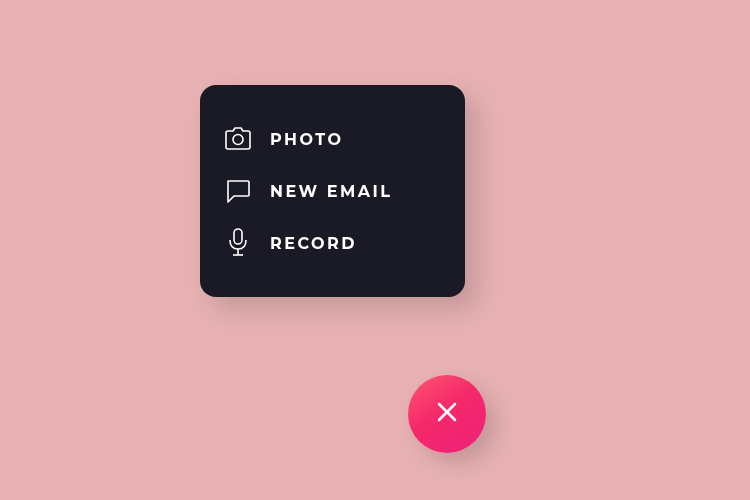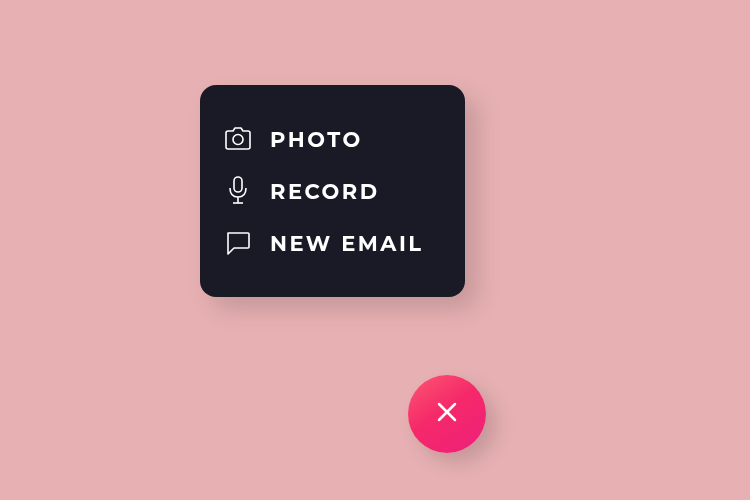--- a/index.html
+++ b/index.html
@@ -40,21 +40,21 @@
       justify-content: center;
       flex-shrink: 0;
     }
     .menu-item .icon svg {
       stroke: #ffffff;
       fill: none;
       stroke-width: 1.6;
     }
     .menu-item .label {
       color: #ffffff;
-      font-size: 21px;
+      font-size: 16px;
       font-weight: 700;
       letter-spacing: 2.5px;
       text-transform: uppercase;
     }
     .fab {
       position: absolute;
       left: 408px;
       top: 375px;
       width: 78px;
       height: 78px;
@@ -83,37 +83,37 @@
         <path d="M2 6 L2 20 Q2 22 4 22 L24 22 Q26 22 26 20 L26 6 Q26 4 24 4 L19 4 L17 1 L11 1 L9 4 L4 4 Q2 4 2 6 Z" stroke-linejoin="round"></path>
         <circle cx="14" cy="12.5" r="5"></circle>
       </svg>
     </span>
     <span class="label">PHOTO</span>
   </div>
 
 
   <div class="menu-item">
     <span class="icon">
+      <svg width="26" height="26" viewBox="0 0 26 26">
+        <path d="M3 3 L23 3 Q24 3 24 4 L24 17 Q24 18 23 18 L9 18 L3 24 L3 4 Q3 3 3 3 Z" stroke-linejoin="round"></path>
+      </svg>
+    </span>
+    <span class="label">NEW EMAIL</span>
+  </div>
+
+  <div class="menu-item">
+    <span class="icon">
       <svg width="22" height="30" viewBox="0 0 22 30">
         <rect x="7" y="1" width="8" height="15" rx="4" ry="4"></rect>
         <path d="M3 12 Q3 21 11 21 Q19 21 19 12"></path>
         <line x1="11" y1="21" x2="11" y2="27"></line>
         <line x1="6" y1="27" x2="16" y2="27"></line>
       </svg>
     </span>
     <span class="label">RECORD</span>
-  </div>
-
-  <div class="menu-item">
-    <span class="icon">
-      <svg width="26" height="26" viewBox="0 0 26 26">
-        <path d="M3 3 L23 3 Q24 3 24 4 L24 17 Q24 18 23 18 L9 18 L3 24 L3 4 Q3 3 3 3 Z" stroke-linejoin="round"></path>
-      </svg>
-    </span>
-    <span class="label">NEW EMAIL</span>
   </div>
 
 </div>
 
 <div class="fab">
   <span>
     <svg width="26" height="26" viewBox="0 0 26 26">
       <line x1="5" y1="5" x2="21" y2="21" stroke-linecap="round"></line>
       <line x1="21" y1="5" x2="5" y2="21" stroke-linecap="round"></line>
     </svg>

